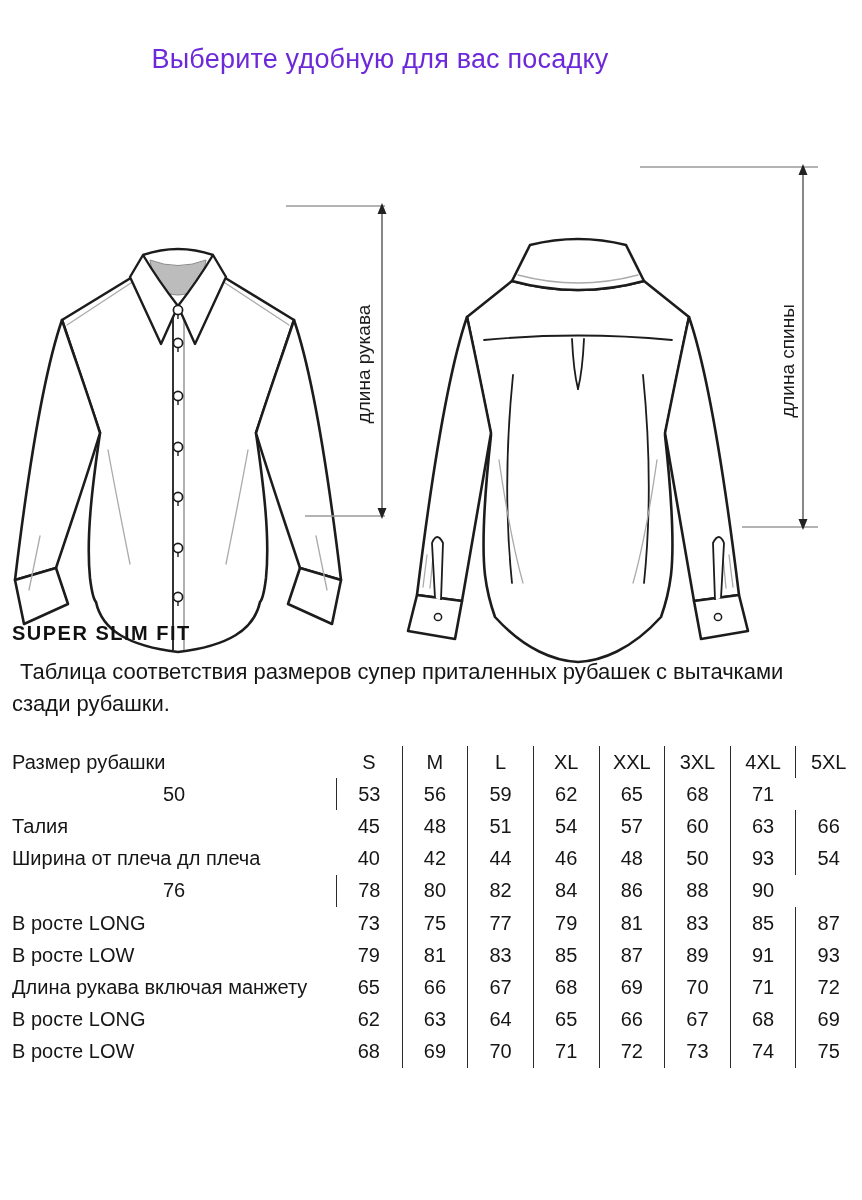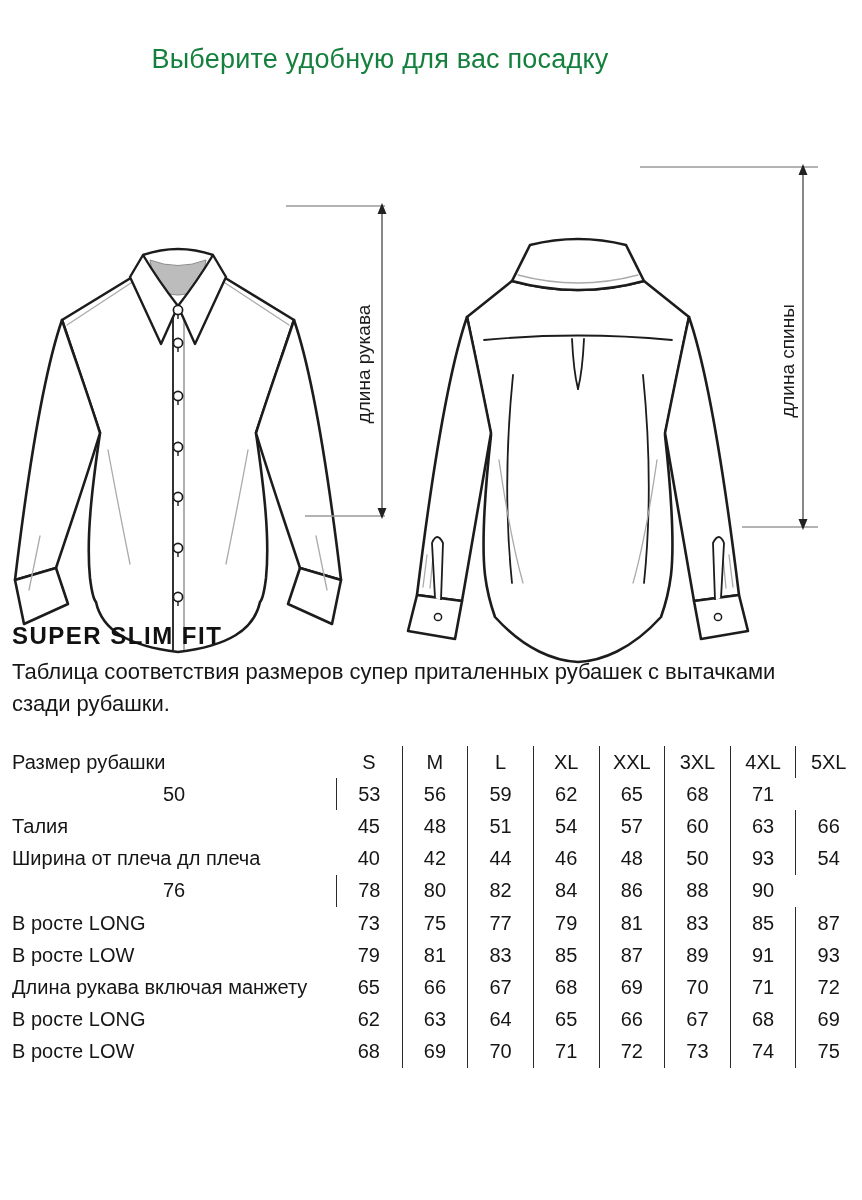--- a/index.html
+++ b/index.html
@@ -5,37 +5,37 @@
   html,body{margin:0;padding:0;}
   body{
     width:862px;height:1200px;background:#ffffff;position:relative;
     font-family:"Liberation Sans","DejaVu Sans",sans-serif;color:#1a1a1a;
     overflow:hidden;
   }
   .abs{position:absolute;}
   
   .page-title{
     left:0;top:44px;width:760px;text-align:center;
-    font-size:27px;font-weight:400;color:#15803d;letter-spacing:0.2px;
+    font-size:27px;font-weight:400;color:#6d28d9;letter-spacing:0.2px;
   }
   
   .figure{left:0;top:110px;width:862px;height:500px;}
   .shirt-svg{position:absolute;}
   .arrow-overlay{left:0;top:0;width:862px;height:1200px;pointer-events:none;}
   .dim-label{
     position:absolute;font-size:19px;color:#1c1c1c;white-space:nowrap;
     transform:rotate(-90deg);transform-origin:center center;
     width:170px;text-align:center;
   }
   
   .section-heading{
-    left:12px;top:622px;font-size:24px;font-weight:700;letter-spacing:1.5px;color:#111;
+    left:12px;top:622px;font-size:20px;font-weight:700;letter-spacing:1.5px;color:#111;
   }
   .section-desc{left:12px;font-size:22px;color:#161616;}
-  .desc-1{top:659px;}
+  .desc-1{top:659px;margin-left:8px;}
   .desc-2{top:691px;}
   
   .size-table{left:12px;top:746px;width:849px;}
   .trow{
     display:grid;grid-template-columns:324px repeat(8,1fr);
     height:32.2px;align-items:center;
   }
   .tlabel{
     font-size:20px;text-align:left;color:#161616;white-space:nowrap;
   }

